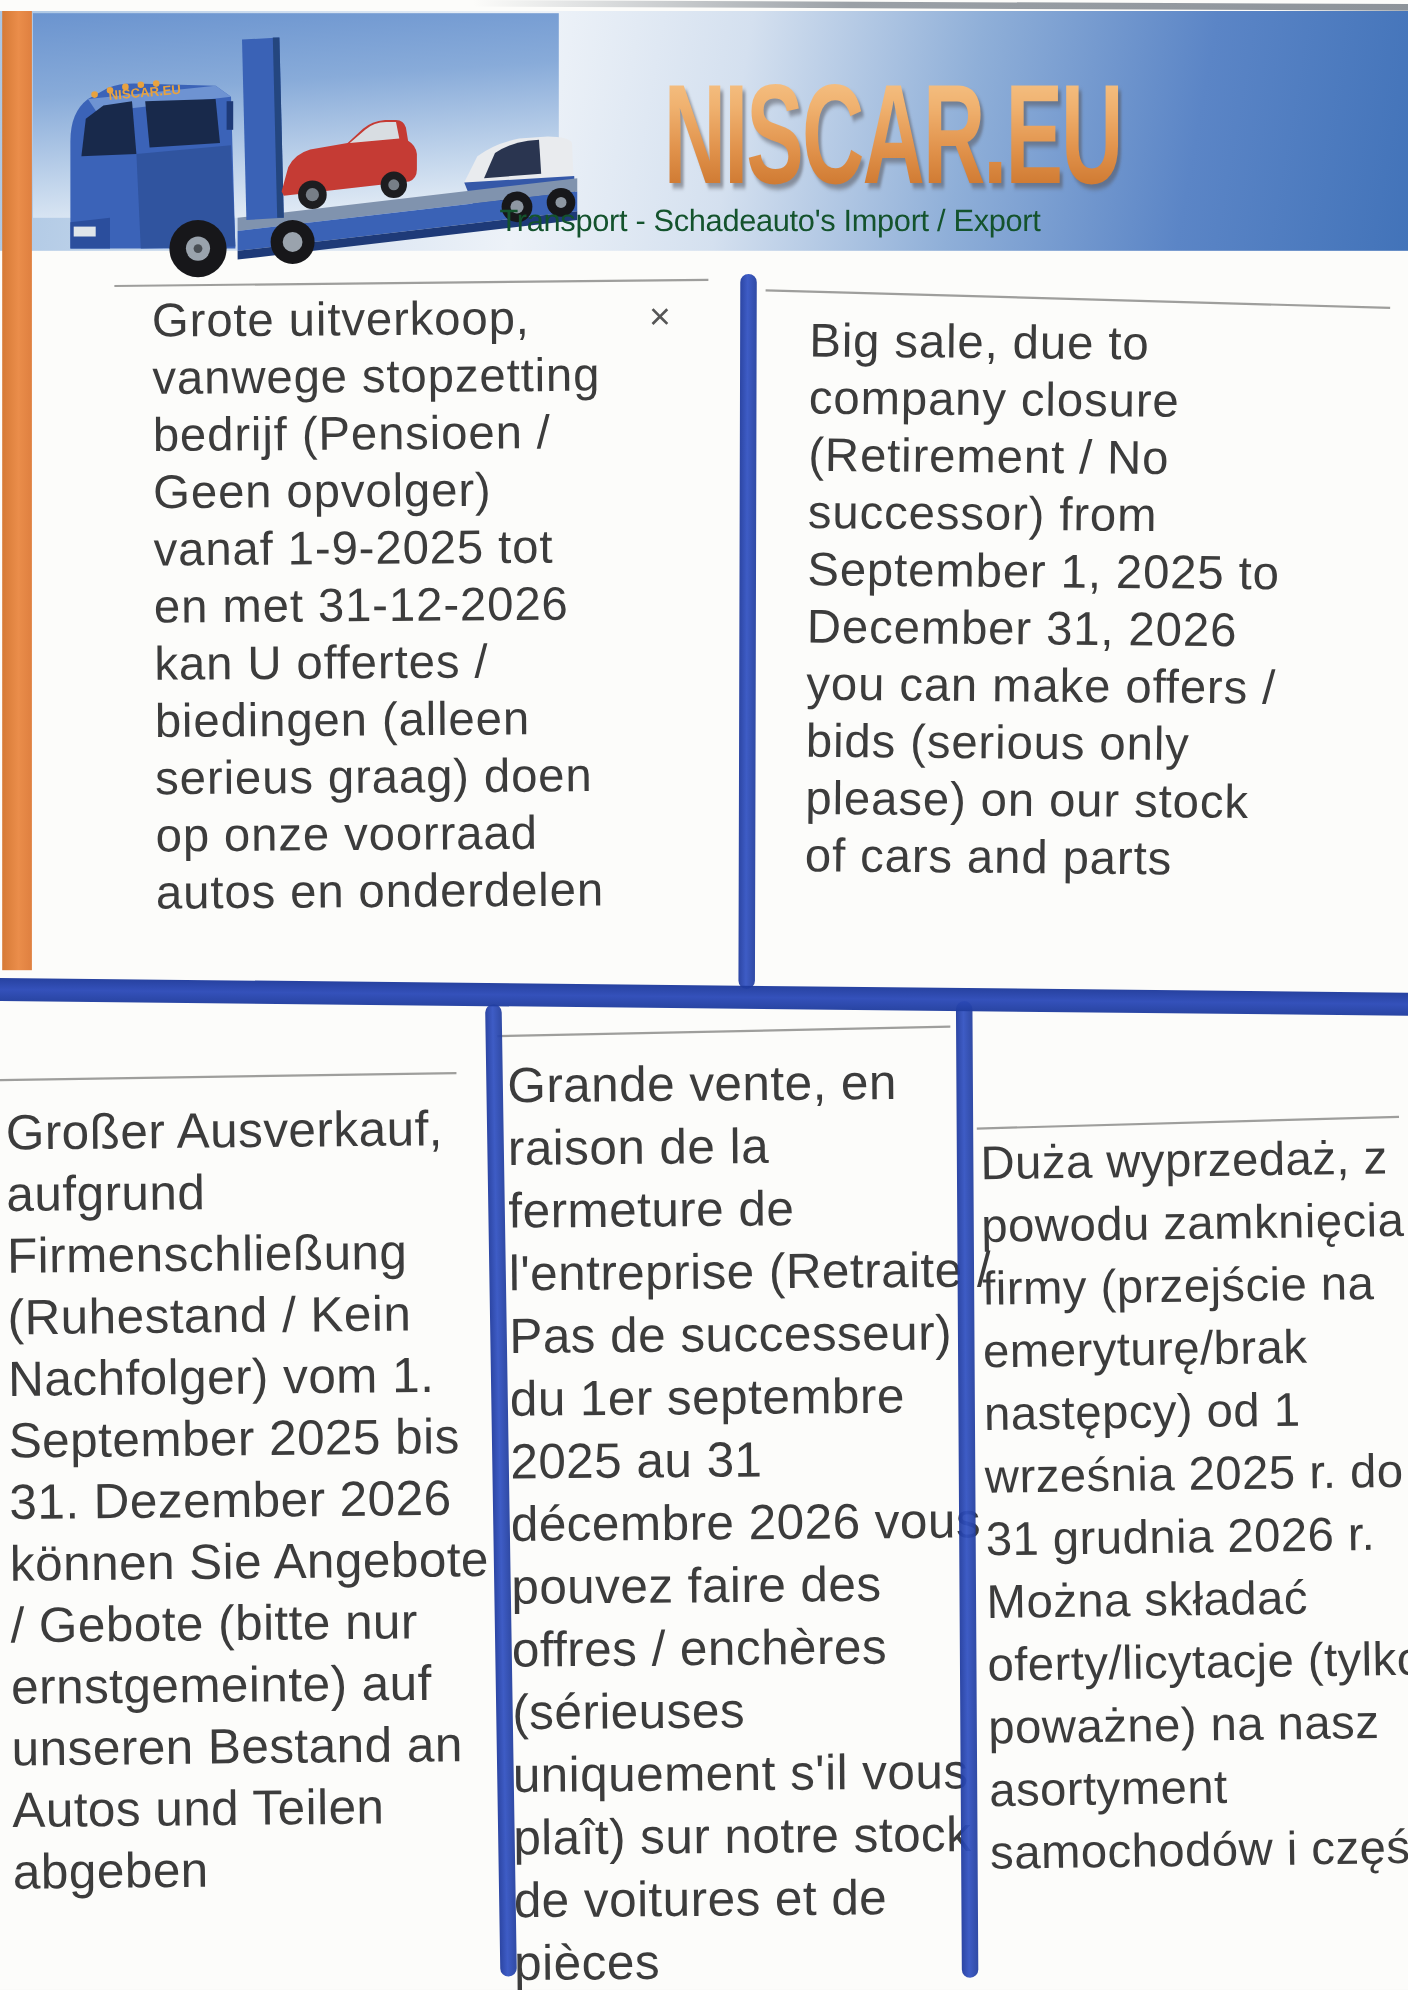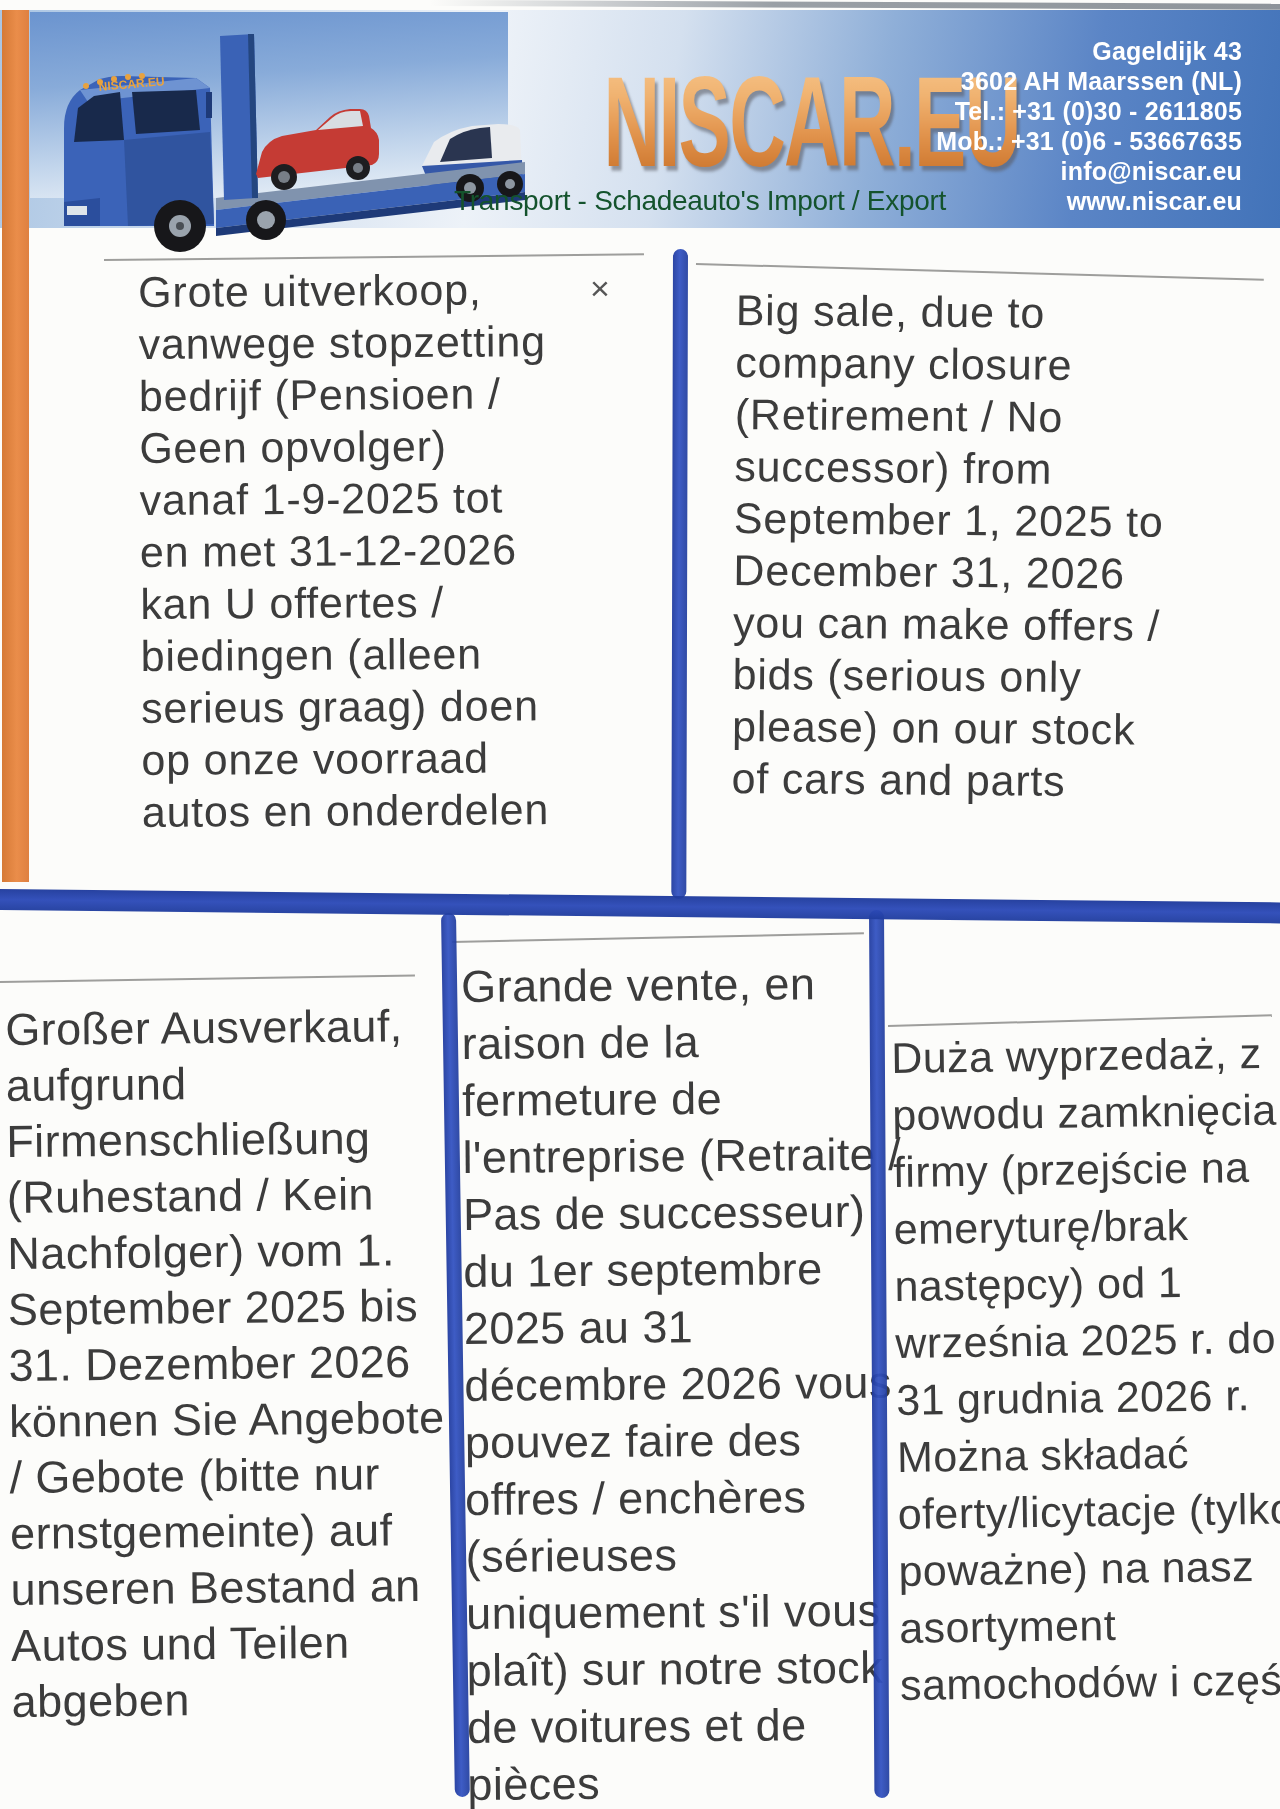--- a/index.html
+++ b/index.html
@@ -157,28 +157,20 @@
           <circle cx="490" cy="170" r="5" fill="#8e97a2"></circle>
       </g>
     </svg>
   </div>
 
   <div class="logo-wrap">
     <span class="logo-text">NISCAR.EU</span>
   </div>
   <div class="tagline">Transport - Schadeauto's Import / Export</div>
 
-  <div class="contact">
-      <div class="tline">Gageldijk 43</div>
-      <div class="tline">3602 AH  Maarssen (NL)</div>
-      <div class="tline">Tel.: +31 (0)30 - 2611805</div>
-      <div class="tline">Mob.: +31 (0)6 - 53667635</div>
-      <div class="tline">info@niscar.eu</div>
-      <div class="tline">www.niscar.eu</div>
-    </div>
 
   <div class="orange-bar"></div>
 
   <div class="grayline" id="gl-nl"></div>
   <div class="grayline" id="gl-en"></div>
   <div class="grayline" id="gl-de"></div>
   <div class="grayline" id="gl-fr"></div>
   <div class="grayline" id="gl-pl"></div>
 
   <section class="notice" id="nt-nl">

